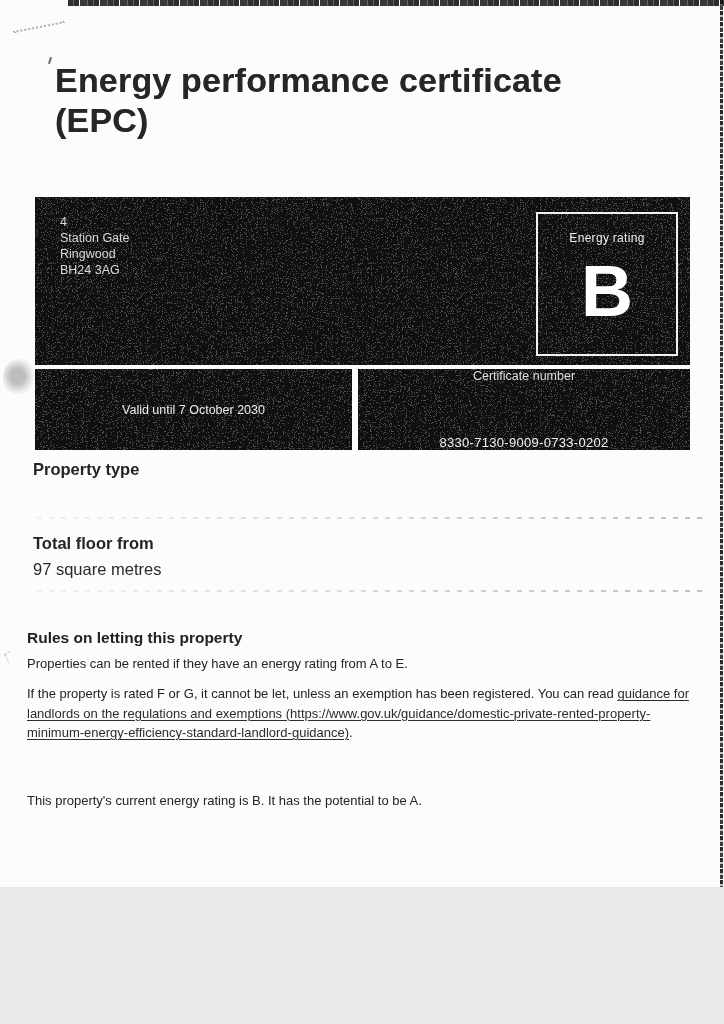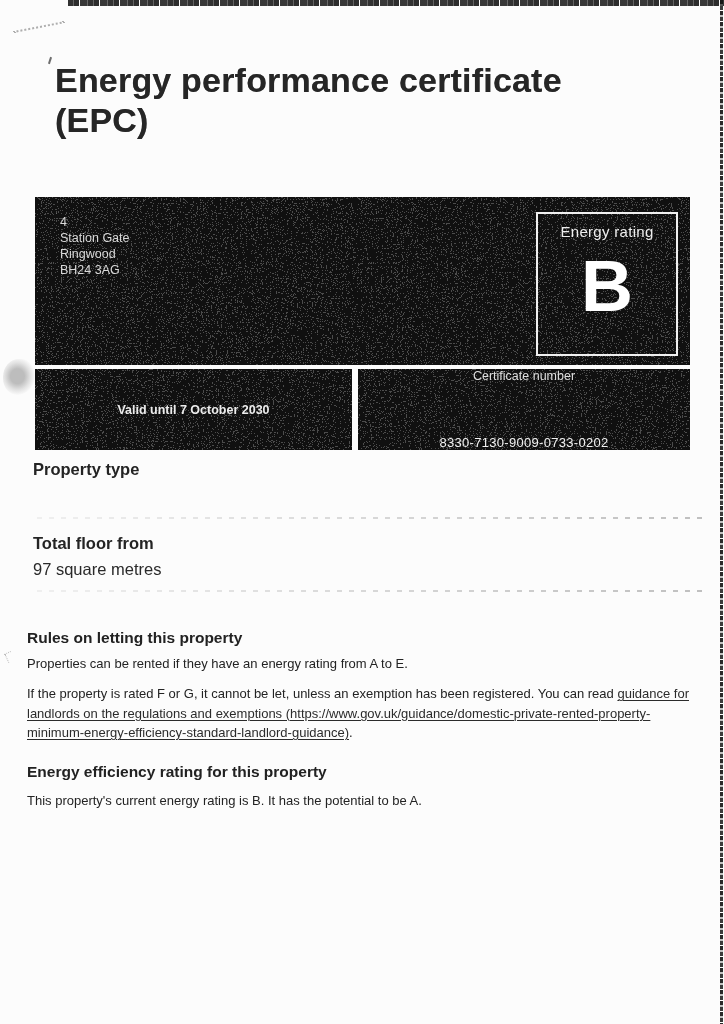--- a/index.html
+++ b/index.html
@@ -1,18 +1,18 @@
 <!DOCTYPE html>
 <html><head>
 <meta charset="utf-8">
 <style>
   html,body{margin:0;padding:0;background:#e9e9e9;}
   .page{
     position:relative;
-    width:724px;height:1024px;
+    width:724px;height:887px;
     margin:0 auto;
     background:#fcfcfc;
     overflow:hidden;
     font-family:"Liberation Sans","DejaVu Sans",sans-serif;
     color:#1f1f1f;
   }
 
   
   .artifact-top-edge{
     position:absolute;top:0;left:68px;right:0;height:6px;
@@ -65,31 +65,31 @@
   .panel svg.noise{position:absolute;inset:0;width:100%;height:100%;display:block;}
   .banner-top{height:168px;}
   .address{
     position:absolute;left:25px;top:17px;
     font-size:12.5px;line-height:16px;color:#d9d9d9;z-index:2;
   }
   .rating-box{
     position:absolute;top:15px;right:12px;width:138px;height:140px;
     border:2px solid #f0f0f0;z-index:2;text-align:center;
   }
-  .rating-label{font-size:15px;color:#eee;margin-top:9px;letter-spacing:.3px;}
+  .rating-label{font-size:12px;color:#eee;margin-top:17px;letter-spacing:.3px;}
   .rating-value{
     font-size:72px;font-weight:bold;color:#fff;line-height:1;
     margin-top:10px;
   }
   .banner-bottom{display:flex;gap:6px;margin-top:4px;}
   .valid-box{
     width:317px;height:81px;
     display:flex;align-items:center;justify-content:center;
   }
-  .valid-box .txt{position:relative;z-index:2;font-size:12.5px;font-weight:bold;color:#ececec;}
+  .valid-box .txt{position:relative;z-index:2;font-size:12.5px;font-weight:normal;color:#ececec;}
   .cert-box{
     flex:1;height:81px;
     display:flex;flex-direction:column;align-items:center;justify-content:space-between;gap:0;
   }
   .cert-box .lbl{position:relative;z-index:2;font-size:12.5px;color:#dedede;}
   .cert-box .num{position:relative;z-index:2;font-size:13px;font-weight:normal;color:#f2f2f2;letter-spacing:.3px;}
 
   
   .fact-label{position:absolute;left:33px;font-size:16.5px;font-weight:bold;color:#242424;}
   .fact-value{position:absolute;left:33px;font-size:16.5px;color:#2a2a2a;}
@@ -173,16 +173,15 @@
   <div class="divider" style="top:517px"></div>
 
   <div class="fact-label" style="top:534px">Total floor from</div>
   <div class="fact-value" style="top:560px">97 square metres</div>
   <div class="divider" style="top:590px"></div>
 
   <div class="sec-heading" style="top:629px">Rules on letting this property</div>
   <p class="body-text" style="top:684px;margin:0"><span>If the property is rated F or G, it cannot be let, unless an exemption has been registered. You can read </span><a class="doc-link">guidance for landlords on the regulations and exemptions (https://www.gov.uk/guidance/domestic-private-rented-property-minimum-energy-efficiency-standard-landlord-guidance)</a><span>.</span></p>
   <p class="body-text" style="top:654px;margin:0">Properties can be rented if they have an energy rating from A to E.</p>
 
-  <div class="sec-heading" style="top:763px">Energy efficiency rating for this property</div>
   <p class="body-text" style="top:791px;margin:0">This property's current energy rating is B. It has the potential to be A.</p>
 
 </div>
 
 </body></html>

